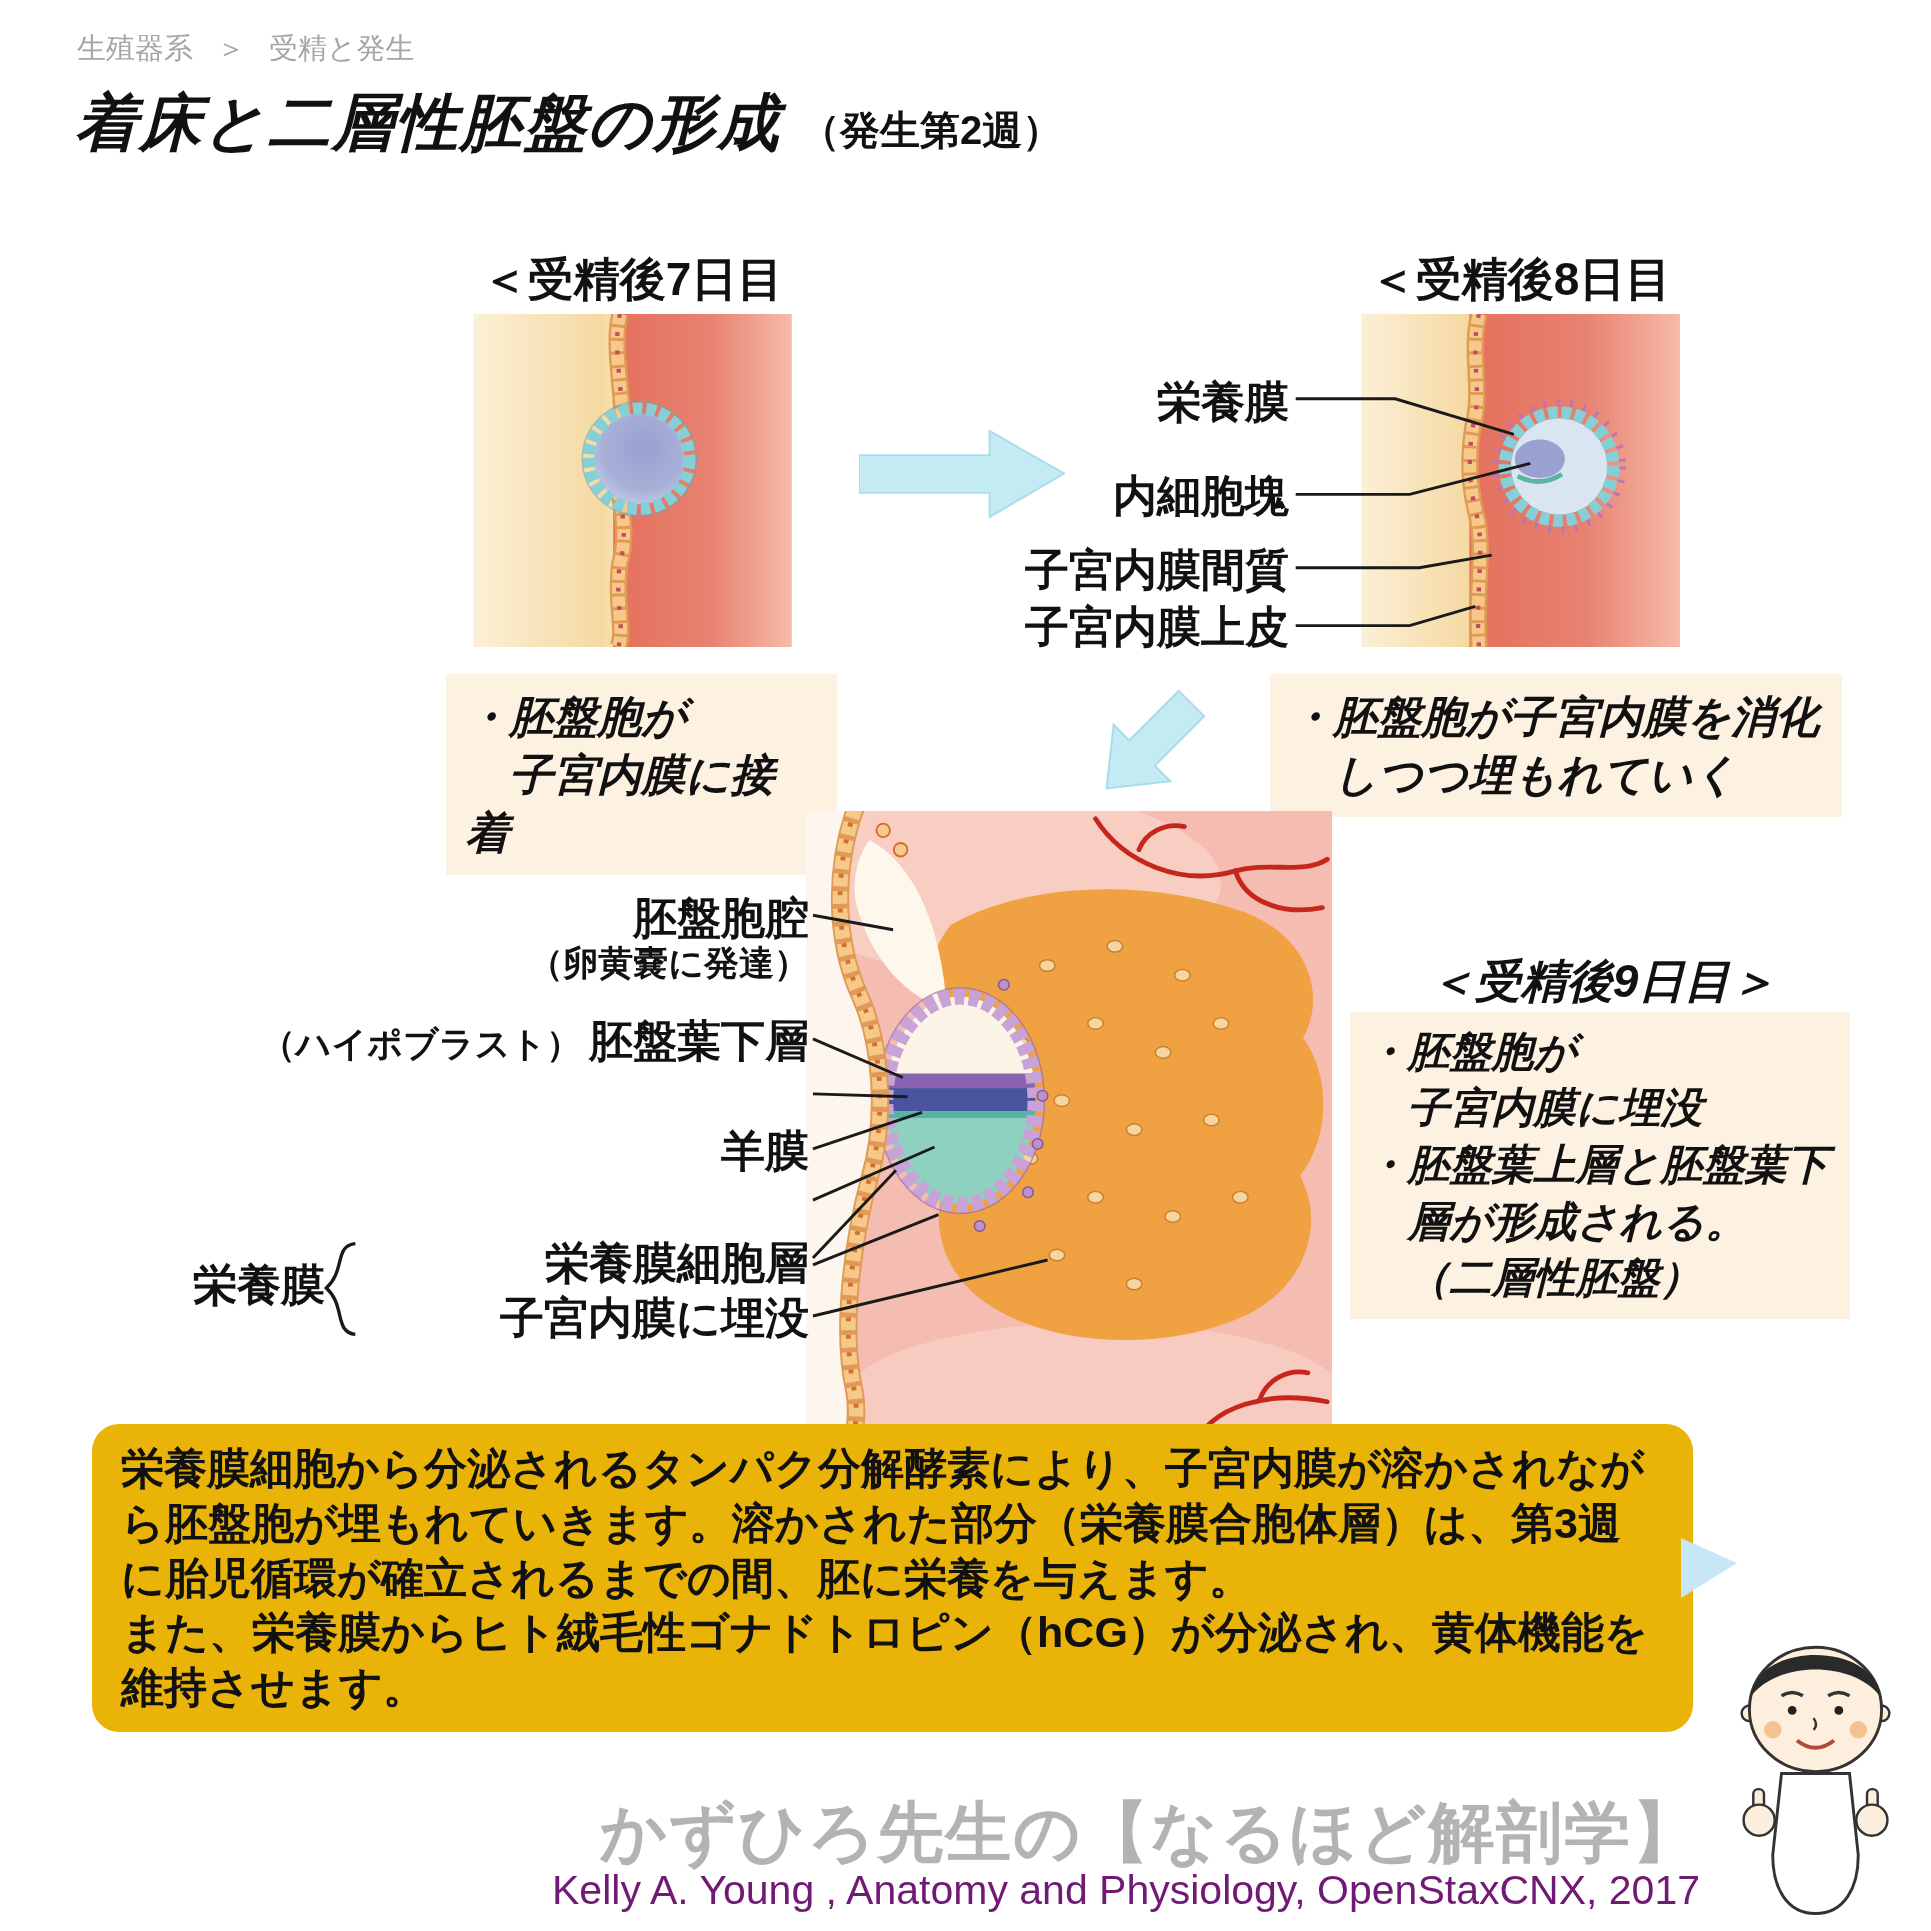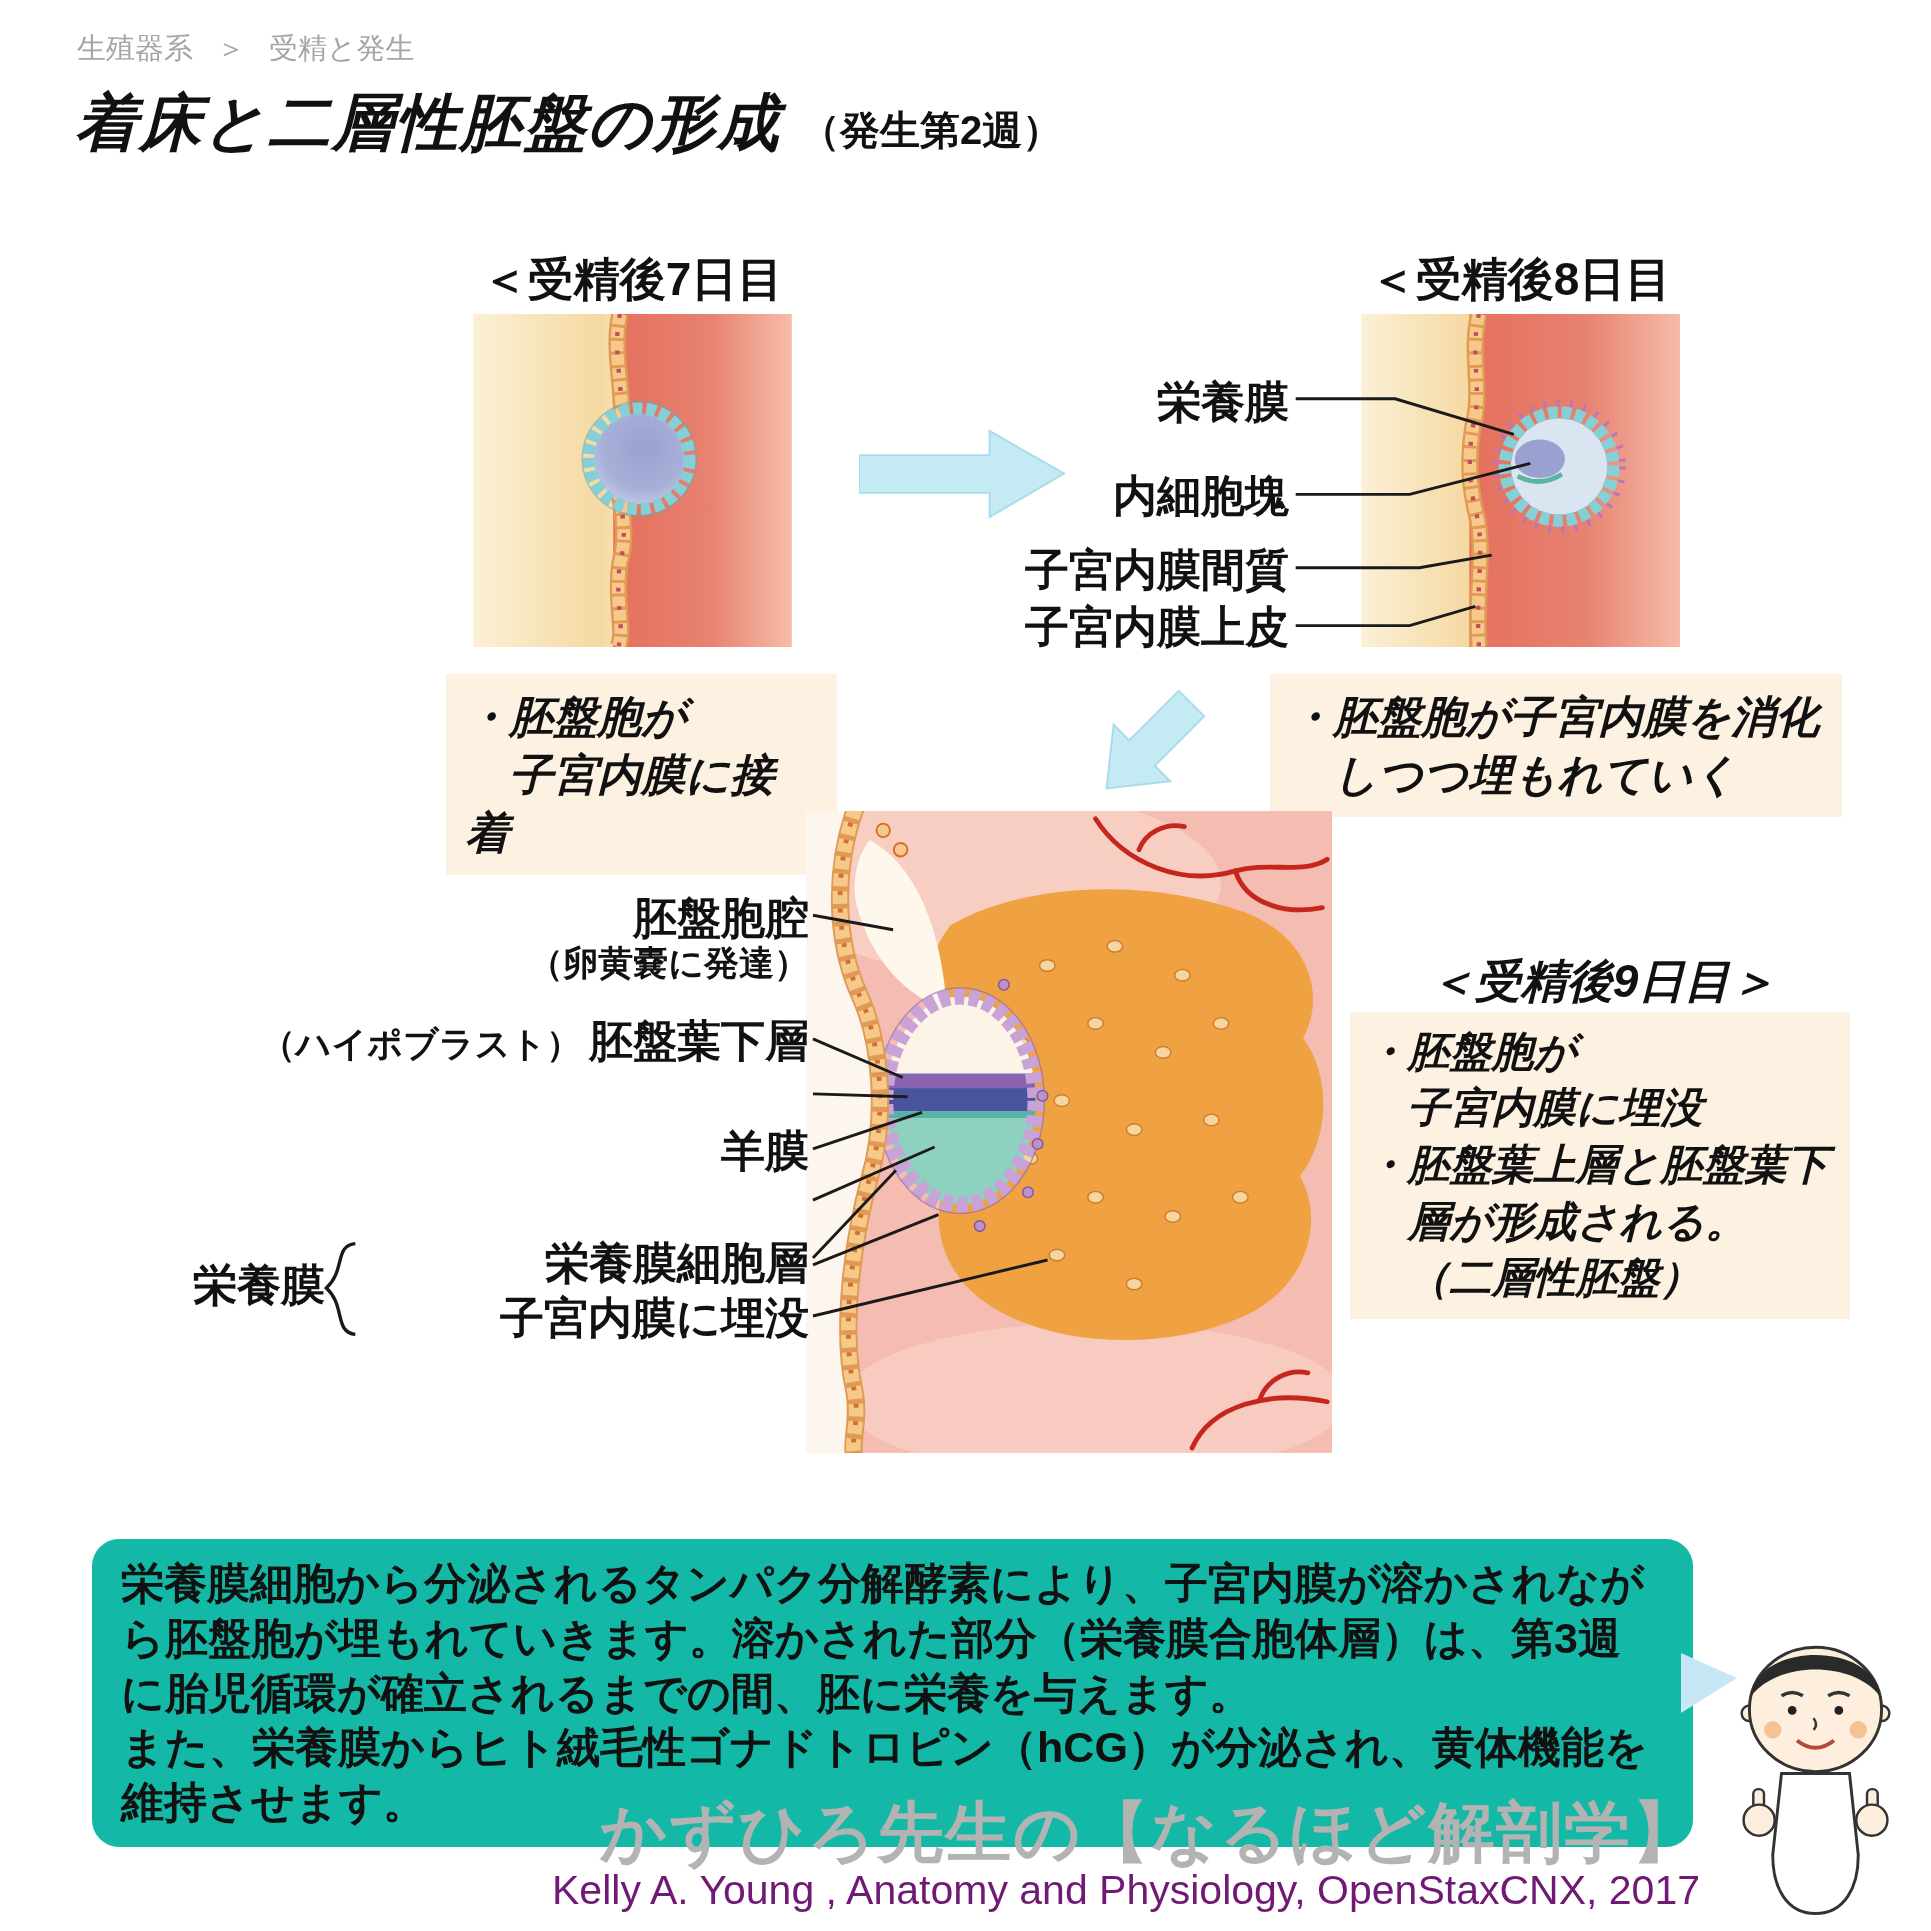--- a/index.html
+++ b/index.html
@@ -15,21 +15,21 @@
   .panel-heading{font-size:46px;font-weight:700;text-align:center;width:319px;}
   .panel{width:319px;height:333px;}
   .panel svg{display:block;width:100%;height:100%;}
   .mid-label{font-size:44px;font-weight:700;text-align:right;width:309px;line-height:50px;height:50px;}
   .note-box{background:#fdf2e1;font-size:44px;font-weight:700;line-height:1.32;padding:13.5px 19.3px;box-sizing:border-box;}
   .left-label{font-size:44px;font-weight:700;text-align:right;line-height:50px;height:50px;width:618px;}
   .left-label .alias{font-size:35px;font-weight:700;margin-right:7.7px;}
   .left-sublabel{font-size:35px;font-weight:700;text-align:right;line-height:42px;height:42px;width:618px;}
   .day9-heading{font-size:46px;font-weight:700;text-align:center;width:463px;}
   .note-day9{background:#fdf2e1;font-size:42px;font-weight:700;line-height:1.35;padding:11.6px 15.4px;box-sizing:border-box;width:500px;}
-  .bubble{left:92px;top:1539px;width:1601px;background:#14b8a6;border-radius:27px;padding:17.4px 29px;box-sizing:border-box;font-size:43px;font-weight:700;line-height:1.27;}
+  .bubble{left:92px;top:1424px;width:1601px;background:#eab308;border-radius:27px;padding:17.4px 29px;box-sizing:border-box;font-size:43px;font-weight:700;line-height:1.27;}
   .bubble p{margin:0;}
   .bubble::after{content:"";position:absolute;right:-44px;top:114px;width:0;height:0;
     border-top:25px solid transparent;border-bottom:35px solid transparent;border-left:56px solid #c8e7f6;}
   .brand{right:231px;top:1788px;font-size:66px;font-weight:700;color:#b3b3b3;letter-spacing:1.9px;}
   .citation{right:231px;top:1867px;font-size:41px;color:#701a75;}
   .overlay{left:0;top:0;width:1931px;height:1931px;pointer-events:none;}
   .troph-group{left:193px;top:1260px;font-size:44px;font-weight:700;line-height:50px;}
 </style>
 </head>
 <body>

